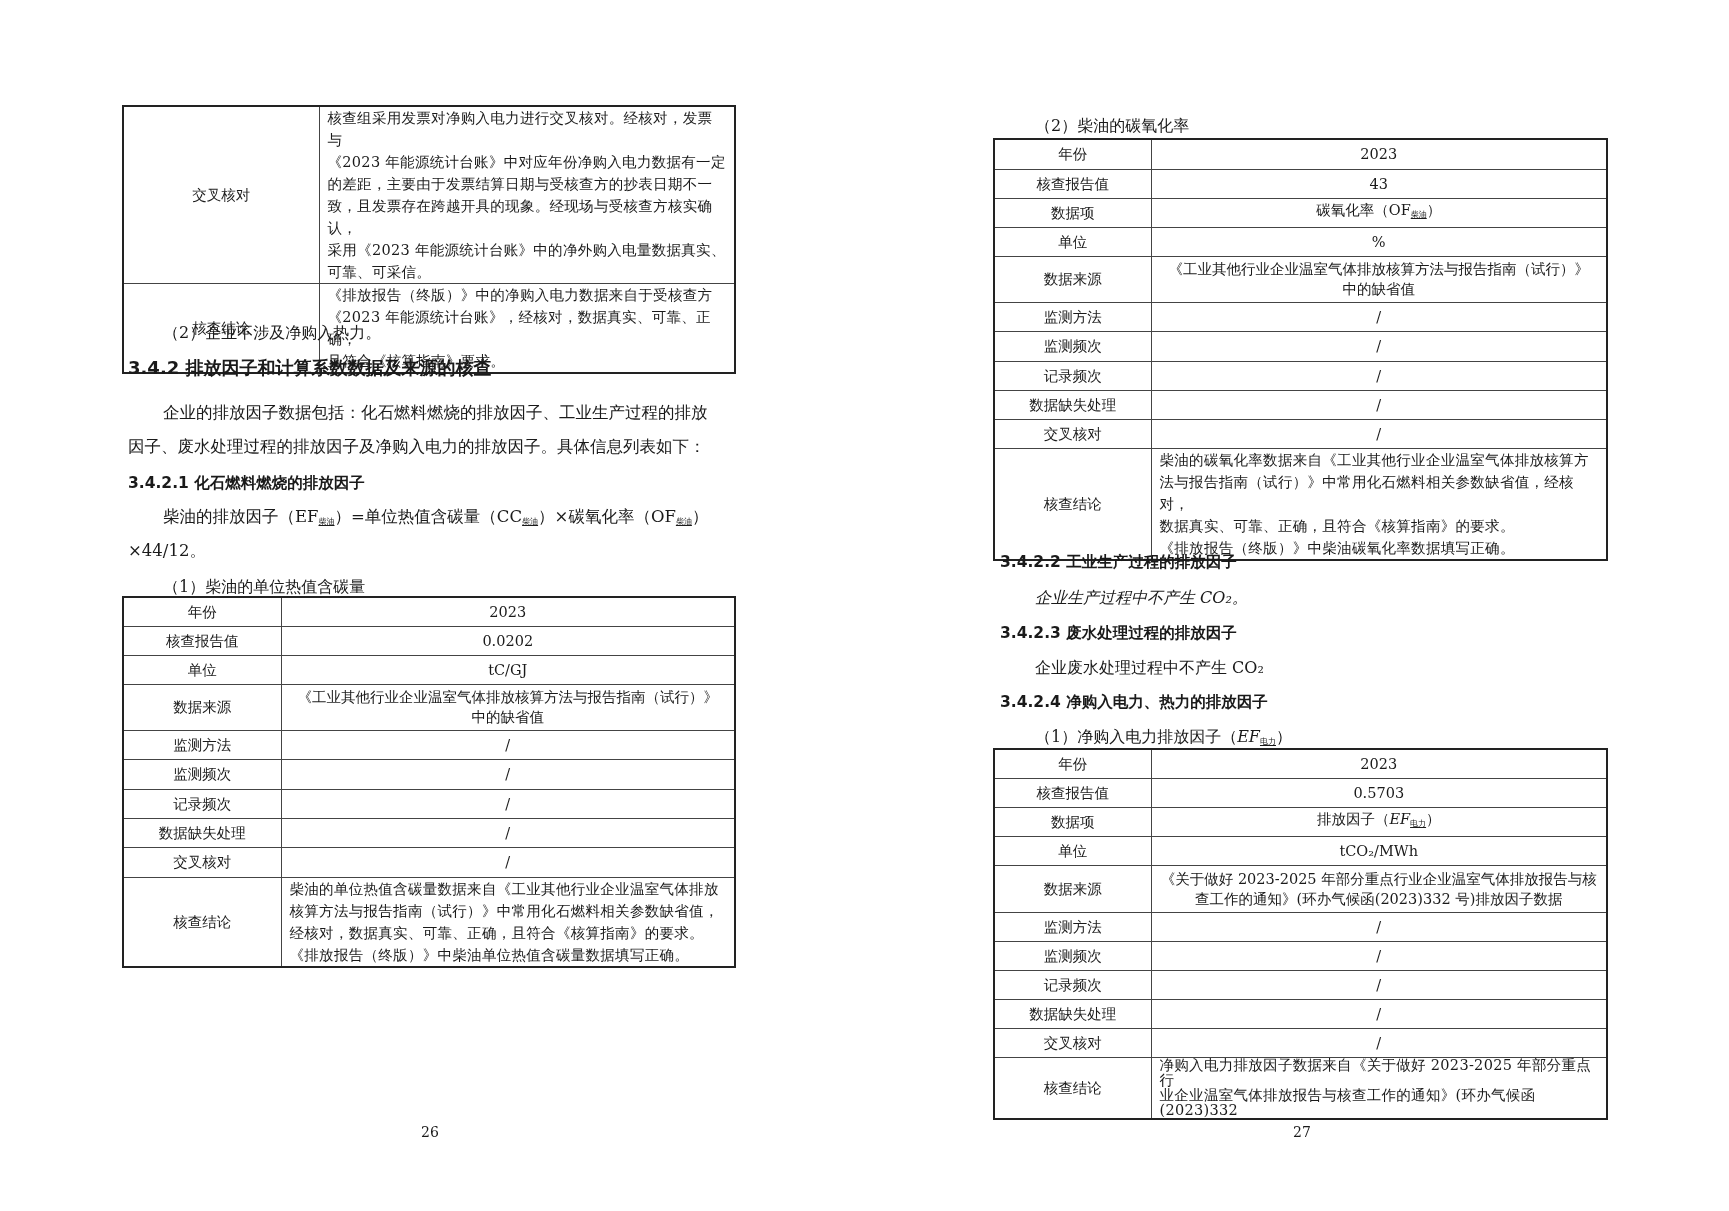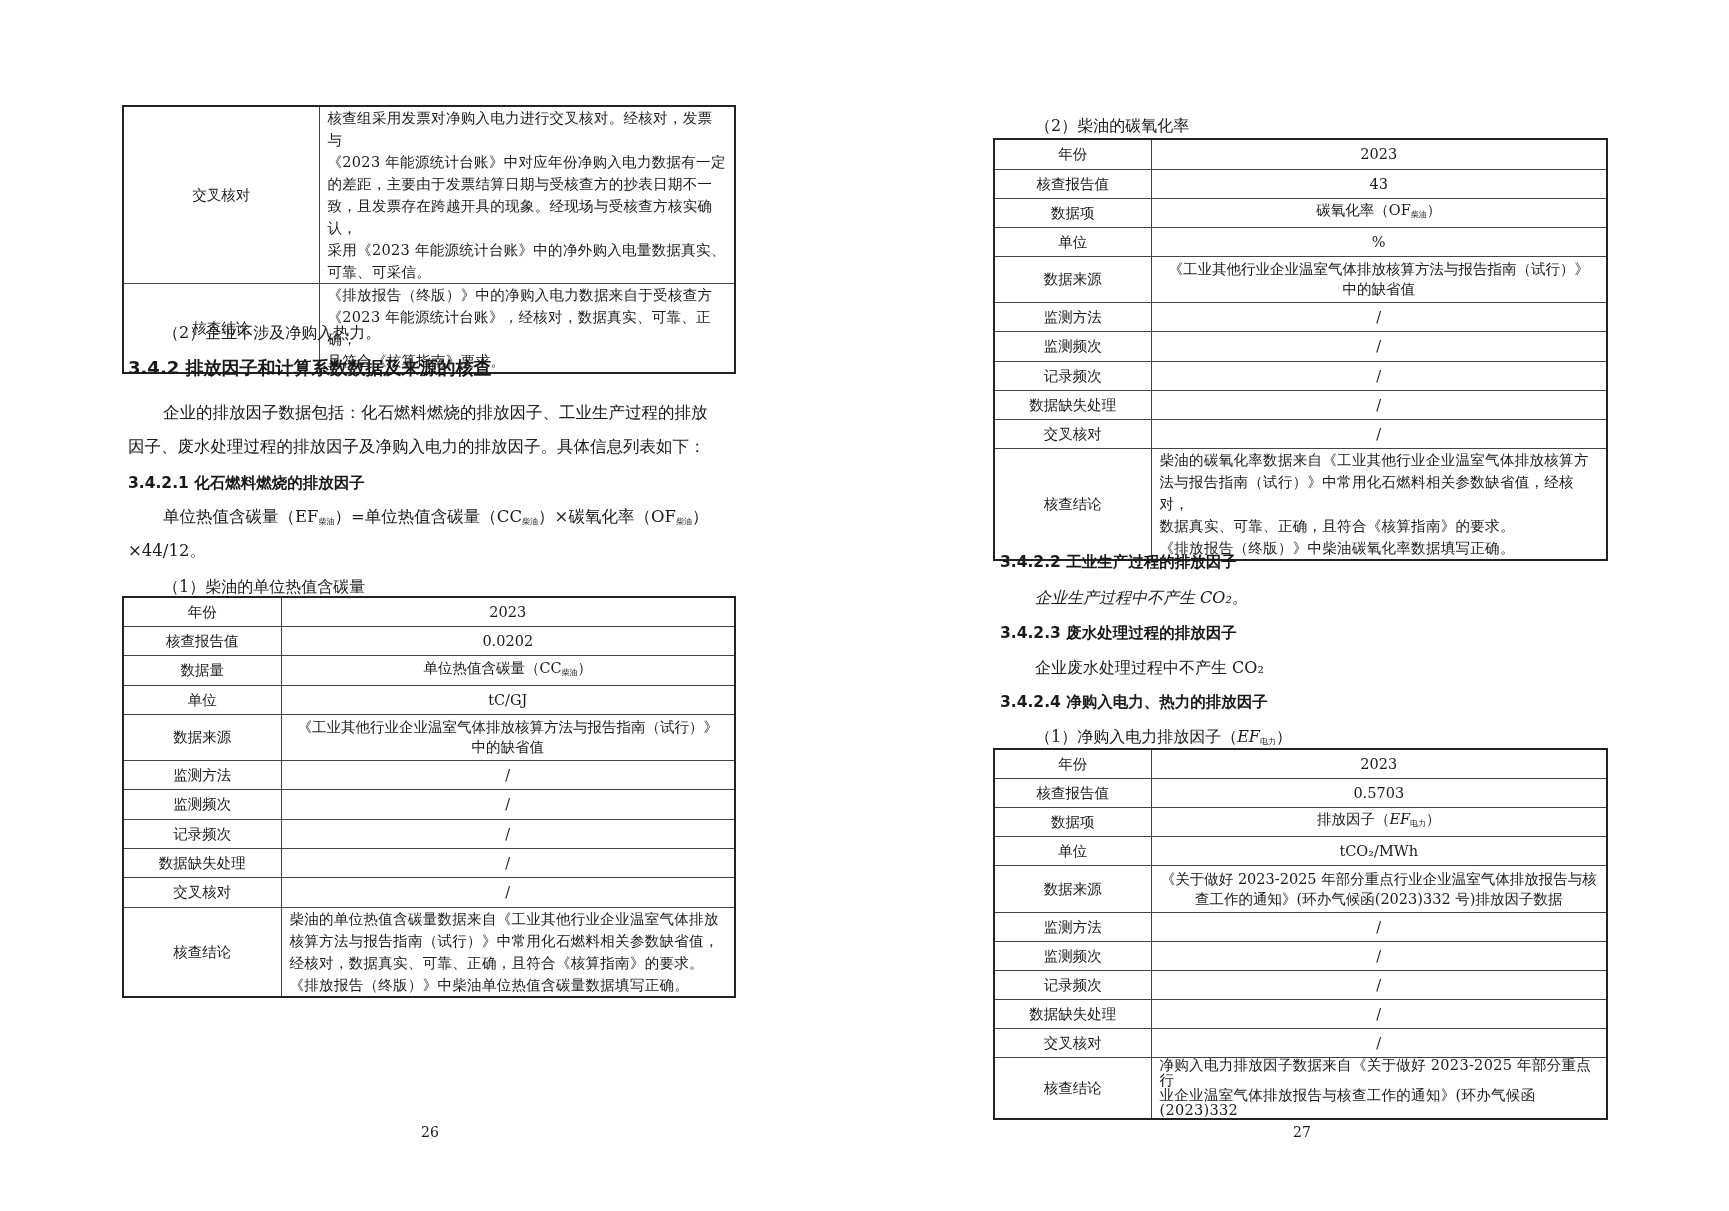--- a/index.html
+++ b/index.html
@@ -7,21 +7,21 @@
     width: 1729px; height: 1211px; background: #ffffff; position: relative; overflow: hidden;
     font-family: "DejaVu Serif", "Liberation Serif", serif; color: #1a1a1a;
   }
   .page { position: absolute; top: 0; height: 1211px; }
   .page-left { left: 0; width: 864px; }
   .page-right { left: 864px; width: 865px; }
   .abs { position: absolute; white-space: nowrap; }
   .body-text { font-size: 16px; line-height: 20px; }
   .h2 { font-family: "DejaVu Sans", "Liberation Sans", sans-serif; font-weight: bold; font-size: 18px; }
   .h3 { font-family: "DejaVu Sans", "Liberation Sans", sans-serif; font-weight: bold; font-size: 15.5px; }
-  .sub { font-size: 8px; vertical-align: -2px; }
+  .sub { font-size: 8px; vertical-align: -2px; text-decoration: underline; }
   table.t {
     position: absolute; border-collapse: collapse; table-layout: fixed;
     border: 2px solid #222; font-size: 14.5px;
   }
   table.t td {
     border: 1px solid #444; padding: 0 8px; text-align: center; vertical-align: middle;
     line-height: 22px; overflow: hidden;
   }
   table.t td.left { text-align: left; letter-spacing: 0.3px; }
   .page-num { font-size: 14px; }
@@ -59,43 +59,39 @@
   </tbody>
     </table>
 
   <div class="abs body-text" style="left:163px; top:323px;">（2）企业不涉及净购入热力。</div>
   <div class="abs h2" style="left:128px; top:356px;">3.4.2  排放因子和计算系数数据及来源的核查</div>
   <div class="abs body-text" style="left:128px; top:437px; font-size:16.5px;">因子、废水处理过程的排放因子及净购入电力的排放因子。具体信息列表如下：</div>
   <div class="abs body-text" style="left:163px; top:403px; font-size:16.5px;">企业的排放因子数据包括：化石燃料燃烧的排放因子、工业生产过程的排放</div>
   <div class="abs h3" style="left:128px; top:473px;">3.4.2.1  化石燃料燃烧的排放因子</div>
 
   <div class="abs body-text" style="left:163px; top:507px; font-size:16.5px;">
-    <span>单位热值含碳量（EF</span><span class="sub">柴油</span><span>）=单位热值含碳量（CC</span><span class="sub">柴油</span><span>）×碳氧化率（OF</span><span class="sub">柴油</span><span>）</span>
+    <span>柴油的排放因子（EF</span><span class="sub">柴油</span><span>）=单位热值含碳量（CC</span><span class="sub">柴油</span><span>）×碳氧化率（OF</span><span class="sub">柴油</span><span>）</span>
   </div>
   <div class="abs body-text" style="left:128px; top:541px; font-size:16.5px;">×44/12。</div>
 
   <div class="abs body-text" style="left:163px; top:577px;">（1）柴油的单位热值含碳量</div>
 
   <table class="t" style="left:122px; top:596px; width:614px;">
     <colgroup>
         <col style="width:158px">
         <col>
       </colgroup>
     <tbody>
         <tr style="height:29px">
           <td>年份</td>
           <td>2023</td>
         </tr>
     <tr style="height:29px">
           <td>核查报告值</td>
           <td>0.0202</td>
-        </tr>
-    <tr style="height:30px">
-          <td>数据量</td>
-          <td><span>单位热值含碳量（CC</span><span class="sub">柴油</span><span>）</span></td>
         </tr>
     <tr style="height:29px">
           <td>单位</td>
           <td>tC/GJ</td>
         </tr>
     <tr style="height:46px">
           <td>数据来源</td>
           <td style="line-height:20px">
             <div>《工业其他行业企业温室气体排放核算方法与报告指南（试行）》</div>
             <div>中的缺省值</div>

